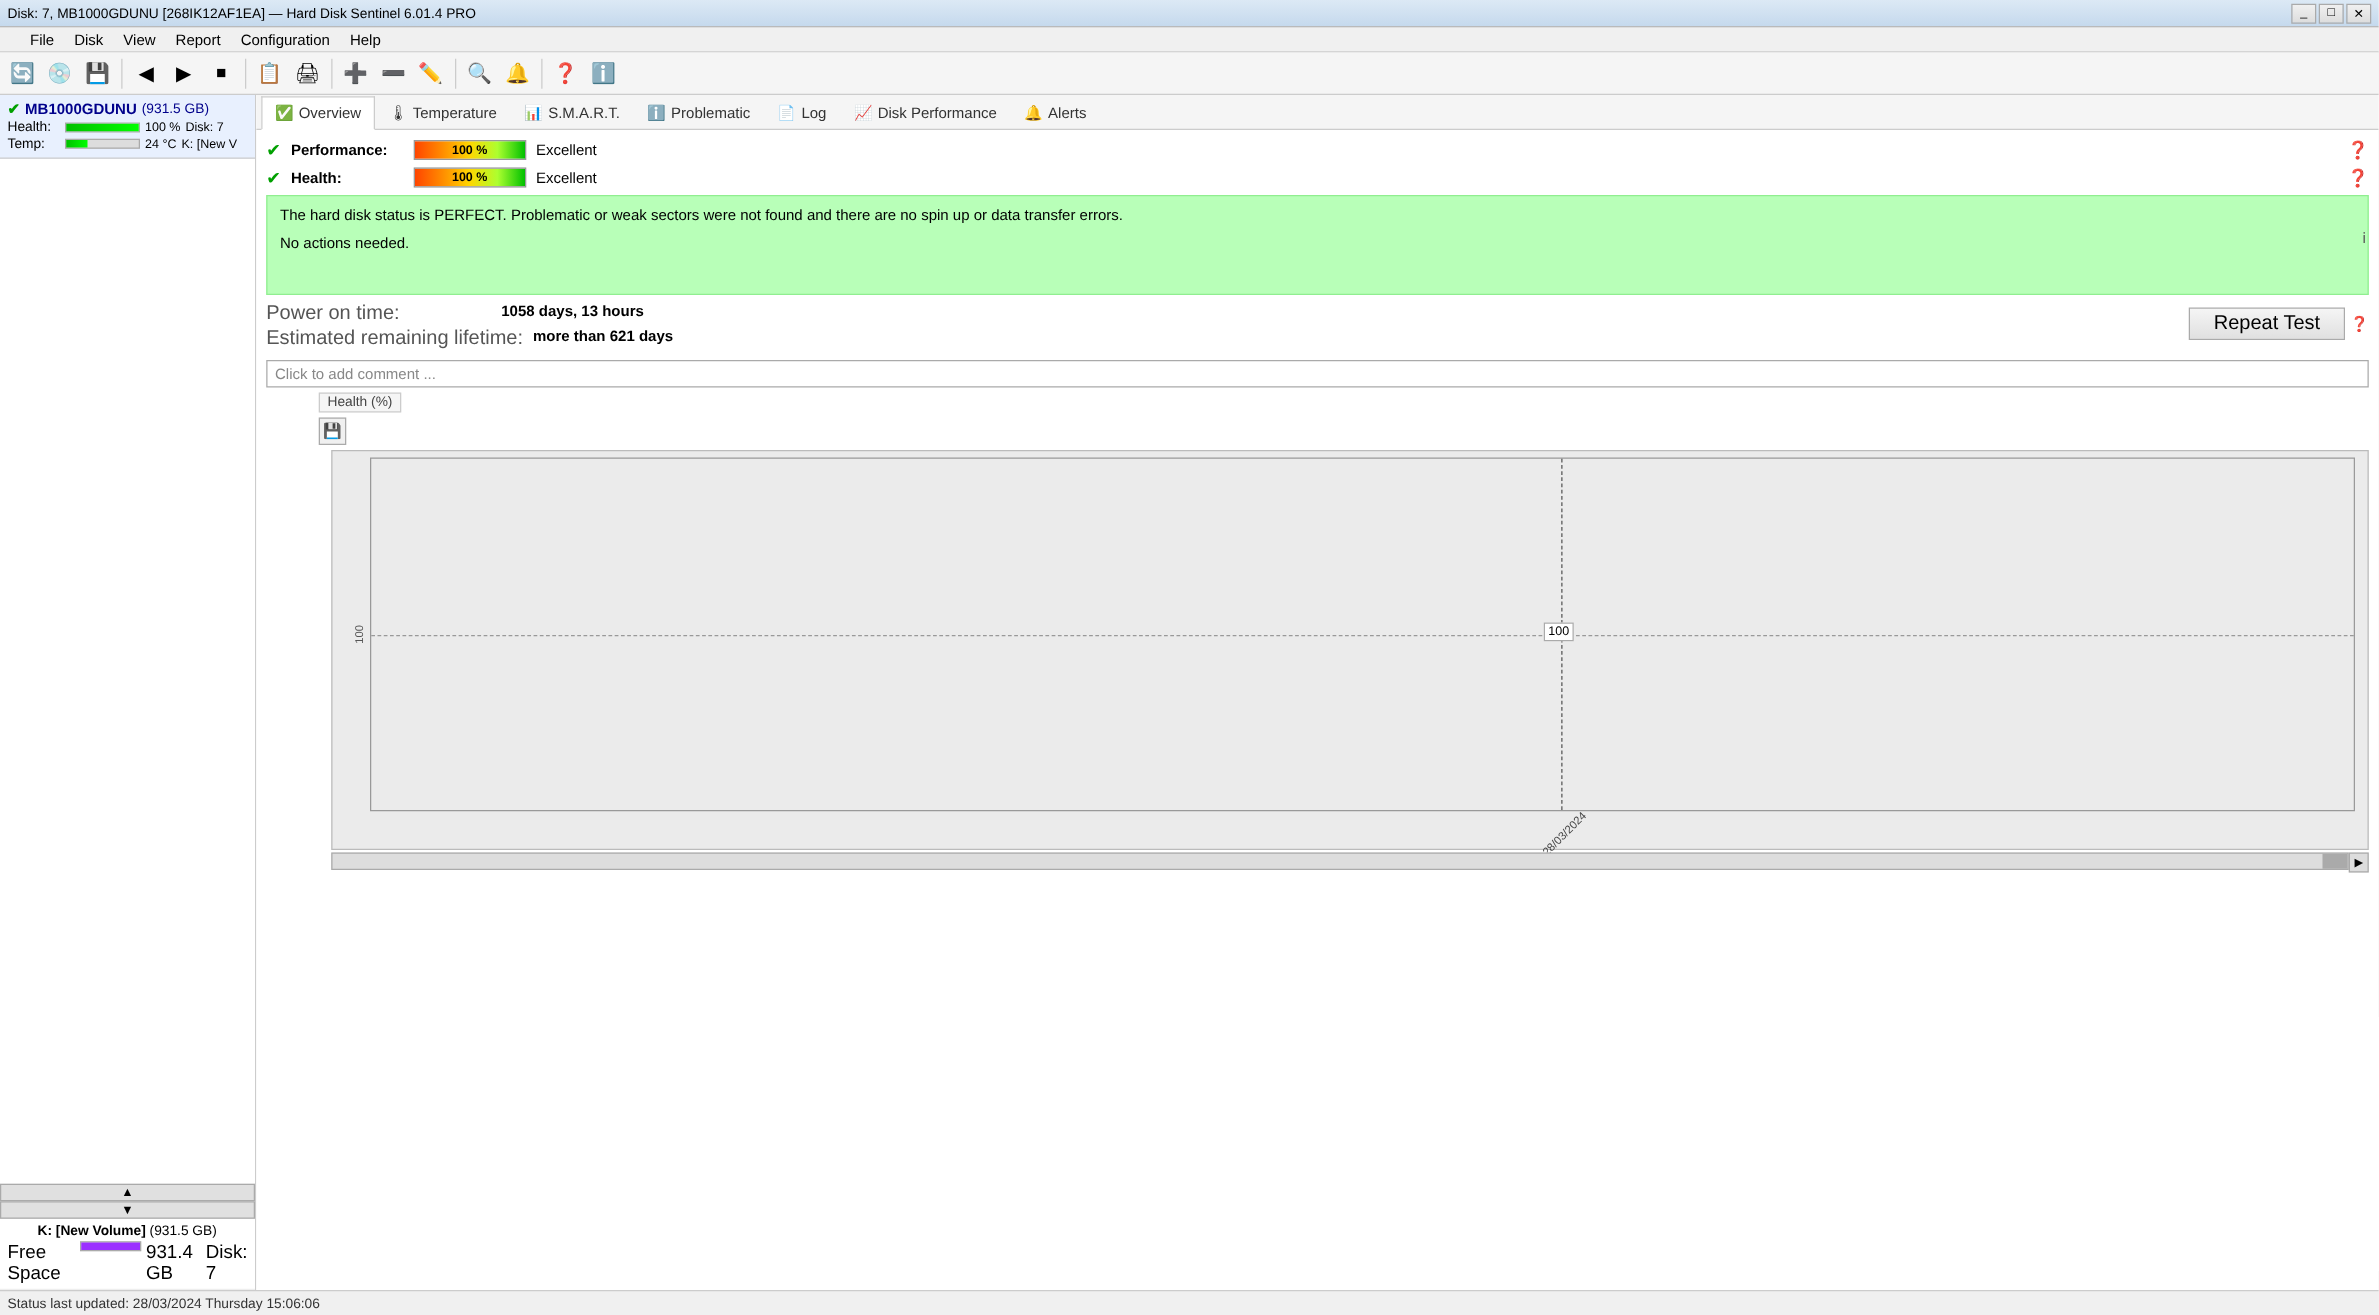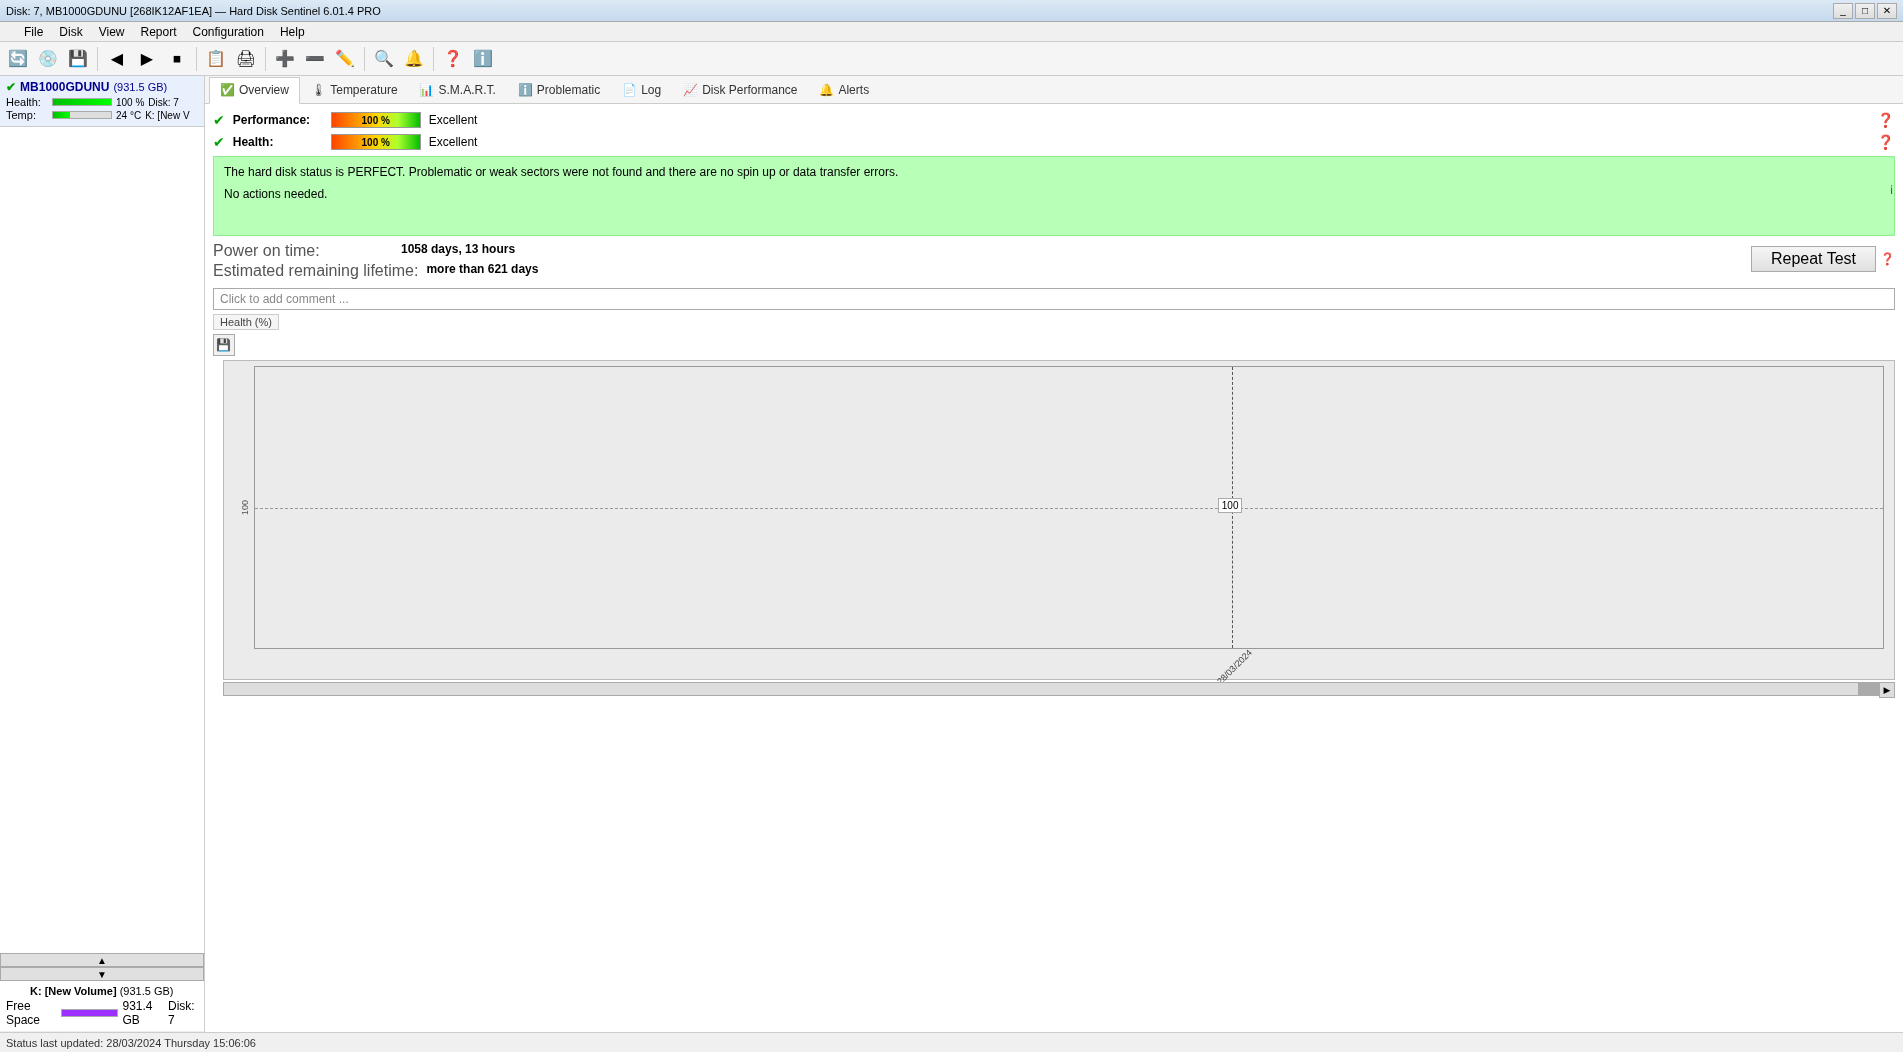--- a/index.html
+++ b/index.html
@@ -86,21 +86,21 @@
     .stat-bar { height: 100%; }
     .bar-green { background: linear-gradient(to right, #00c000, #00ff00); }
     .stat-value { font-size: 10px; }
 
     .volume-item {
       padding: 4px 6px;
       border-bottom: 1px solid #eee;
       cursor: pointer;
     }
     .volume-title { font-weight: bold; font-size: 11px; color: #000; padding-left: 24px; }
-    .volume-free { display: flex; align-items: center; gap: 4px; font-size: 12px; margin-top: 2px; }
+    .volume-free { display: flex; gap: 4px; font-size: 15px; margin-top: 2px; }
     .vol-bar-outer { width: 70px; height: 8px; background: #ddd; border: 1px solid #aaa; }
     .vol-bar-inner { height: 100%; background: #9b30ff; }
 
     .sidebar-scroll-up, .sidebar-scroll-down {
       height: 14px; background: #e0e0e0; border: 1px solid #aaa;
       display: flex; align-items: center; justify-content: center;
       cursor: pointer; font-size: 10px;
     }
 
     
@@ -210,21 +210,21 @@
       border: 1px solid #aaa;
       padding: 8px 6px;
       font-size: 12px;
       color: #888;
       cursor: text;
       margin: 4px 0;
       display: flex; align-items: center;
     }
 
     
-    #chart-section { margin-top: 4px; }
+    #chart-section { margin-top: 4px; margin-left: 42px; }
     .chart-label-row { display: flex; align-items: center; gap: 6px; margin-bottom: 4px; }
     .chart-label { font-size: 11px; color: #444; border: 1px solid #ccc; padding: 1px 6px; background: #f5f5f5; }
     .chart-toolbar { display: flex; align-items: center; gap: 4px; margin-bottom: 4px; }
     .chart-icon-btn { width: 22px; height: 22px; display: flex; align-items: center; justify-content: center; border: 1px solid #aaa; background: #f0f0f0; cursor: pointer; font-size: 12px; }
 
     #chart-container {
       width: calc(100% - 10px);
       height: 320px;
       border: 1px solid #bbb;
       background: #ebebeb;

